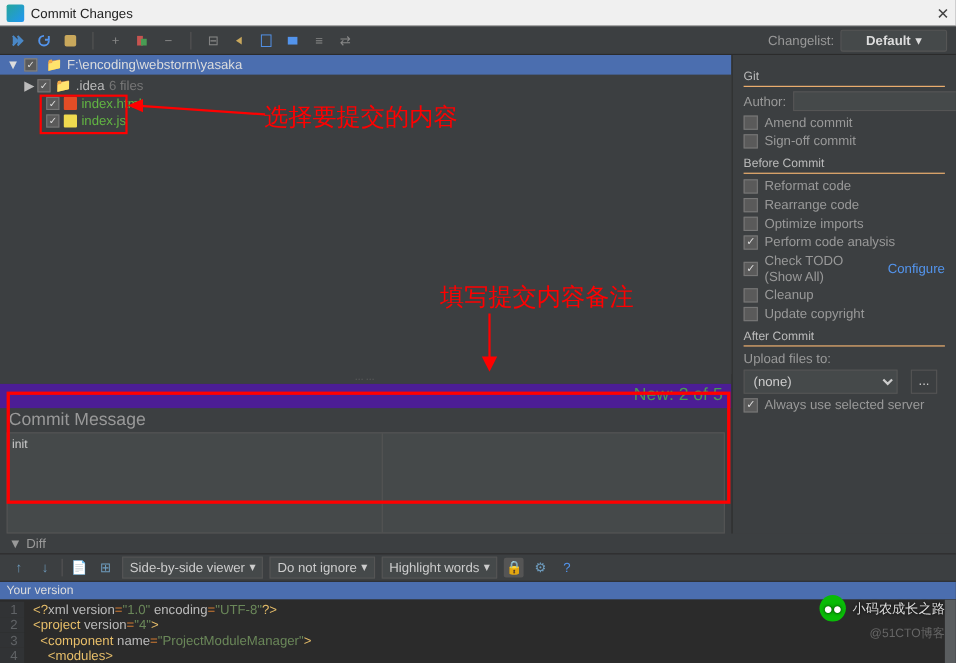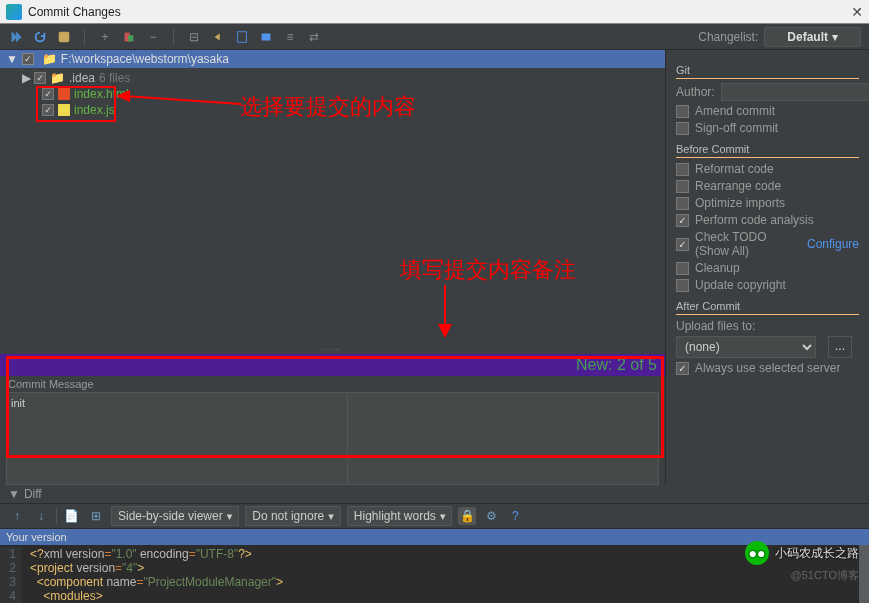--- a/index.html
+++ b/index.html
@@ -25,27 +25,27 @@
 .tree-row.file { padding-left: 42px; color: #62b543; }
 .tree-row .arrow { margin-right: 2px; width: 10px; }
 .tree-row .cb { width: 12px; height: 12px; border: 1px solid #777; background: #5a5a5a; margin-right: 4px; display: flex; align-items: center; justify-content: center; color: #ddd; font-size: 9px; }
 .tree-row .folder-ico { margin-right: 4px; }
 .tree-row .file-ico { margin-right: 4px; width: 12px; height: 12px; display: inline-block; }
 .redbox { position: absolute; border: 2px solid red; }
 .annotation { position: absolute; color: red; font-size: 22px; font-family: "SimSun","Microsoft YaHei",sans-serif; font-weight: normal; }
 .arrow-svg { position: absolute; pointer-events: none; }
 .stats { text-align: right; color: #499c54; padding: 2px 8px; font-size: 16px; background: #4c1d95; }
 .resize-grip { text-align: center; color: #666; font-size: 8px; letter-spacing: 2px; background: #3c3f41; }
-.commit-label { padding: 2px 8px; color: #999; font-size: 11px; }
+.commit-label { padding: 2px 8px; color: #999; font-size: 16px; }
 .commit-msg { margin: 0 6px; height: 100px; border: 1px solid #555; background: #45494a; display: flex; position: relative; }
 .commit-msg textarea { flex: 1; background: transparent; border: none; color: #ccc; padding: 4px; font-size: 11px; resize: none; outline: none; }
 .commit-msg .divider { width: 1px; background: #555; position: absolute; left: 340px; top: 0; bottom: 0; }
 .diff-label { padding: 2px 8px; color: #999; font-size: 11px; display: flex; align-items: center; gap: 4px; }
 .diff-toolbar { height: 26px; background: #3c3f41; display: flex; align-items: center; padding: 0 8px; gap: 6px; border-top: 1px solid #2b2b2b; border-bottom: 1px solid #2b2b2b; }
-.diff-toolbar .combo { background: #45494a; border: 1px solid #555; padding: 2px 6px; color: #ccc; font-size: 11px; display: flex; align-items: center; gap: 4px; }
+.diff-toolbar .combo { background: #45494a; border: 1px solid #555; padding: 2px 6px; color: #ccc; font-size: 11px; display: flex; gap: 4px; }
 .diff-toolbar .btn { width: 18px; height: 18px; display: flex; align-items: center; justify-content: center; color: #6e9cbe; }
 .your-version { background: #4b6eaf; padding: 2px 6px; color: #ddd; font-size: 11px; }
 .code { background: #2b2b2b; font-family: "Consolas",monospace; font-size: 12px; line-height: 14px; padding: 2px 0; height: 85px; overflow: hidden; position: relative; }
 .code-line { display: flex; }
 .gutter { width: 22px; text-align: right; padding-right: 6px; color: #606366; background: #313335; }
 .code-text { padding-left: 8px; white-space: pre; }
 .tag { color: #e8bf6a; }
 .attr { color: #bababa; }
 .str { color: #6a8759; }
 .op { color: #cc7832; }
@@ -124,21 +124,21 @@
       </span>
   </div>
 </div>
 
 <div class="main">
   <div class="left">
     <div class="tree-head">
       <span class="arrow">▼</span>
       <span class="cb" style="width:12px;height:12px;border:1px solid #888;background:#5a5a5a;display:inline-flex;align-items:center;justify-content:center;margin-right:4px;font-size:9px">✓</span>
       <span class="folder">📁</span>
-      <span>F:\workspace\webstorm\yasaka</span>
+      <span>F:\encoding\webstorm\yasaka</span>
       <span class="count">5 files</span>
     </div>
     <div class="tree-body">
       <div class="tree-row">
         <span class="arrow">▶</span>
         <span class="cb">✓</span>
         <span class="folder-ico">📁</span>
         <span>.idea</span>
         <span style="color:#777;margin-left:4px">6 files</span>
       </div>

